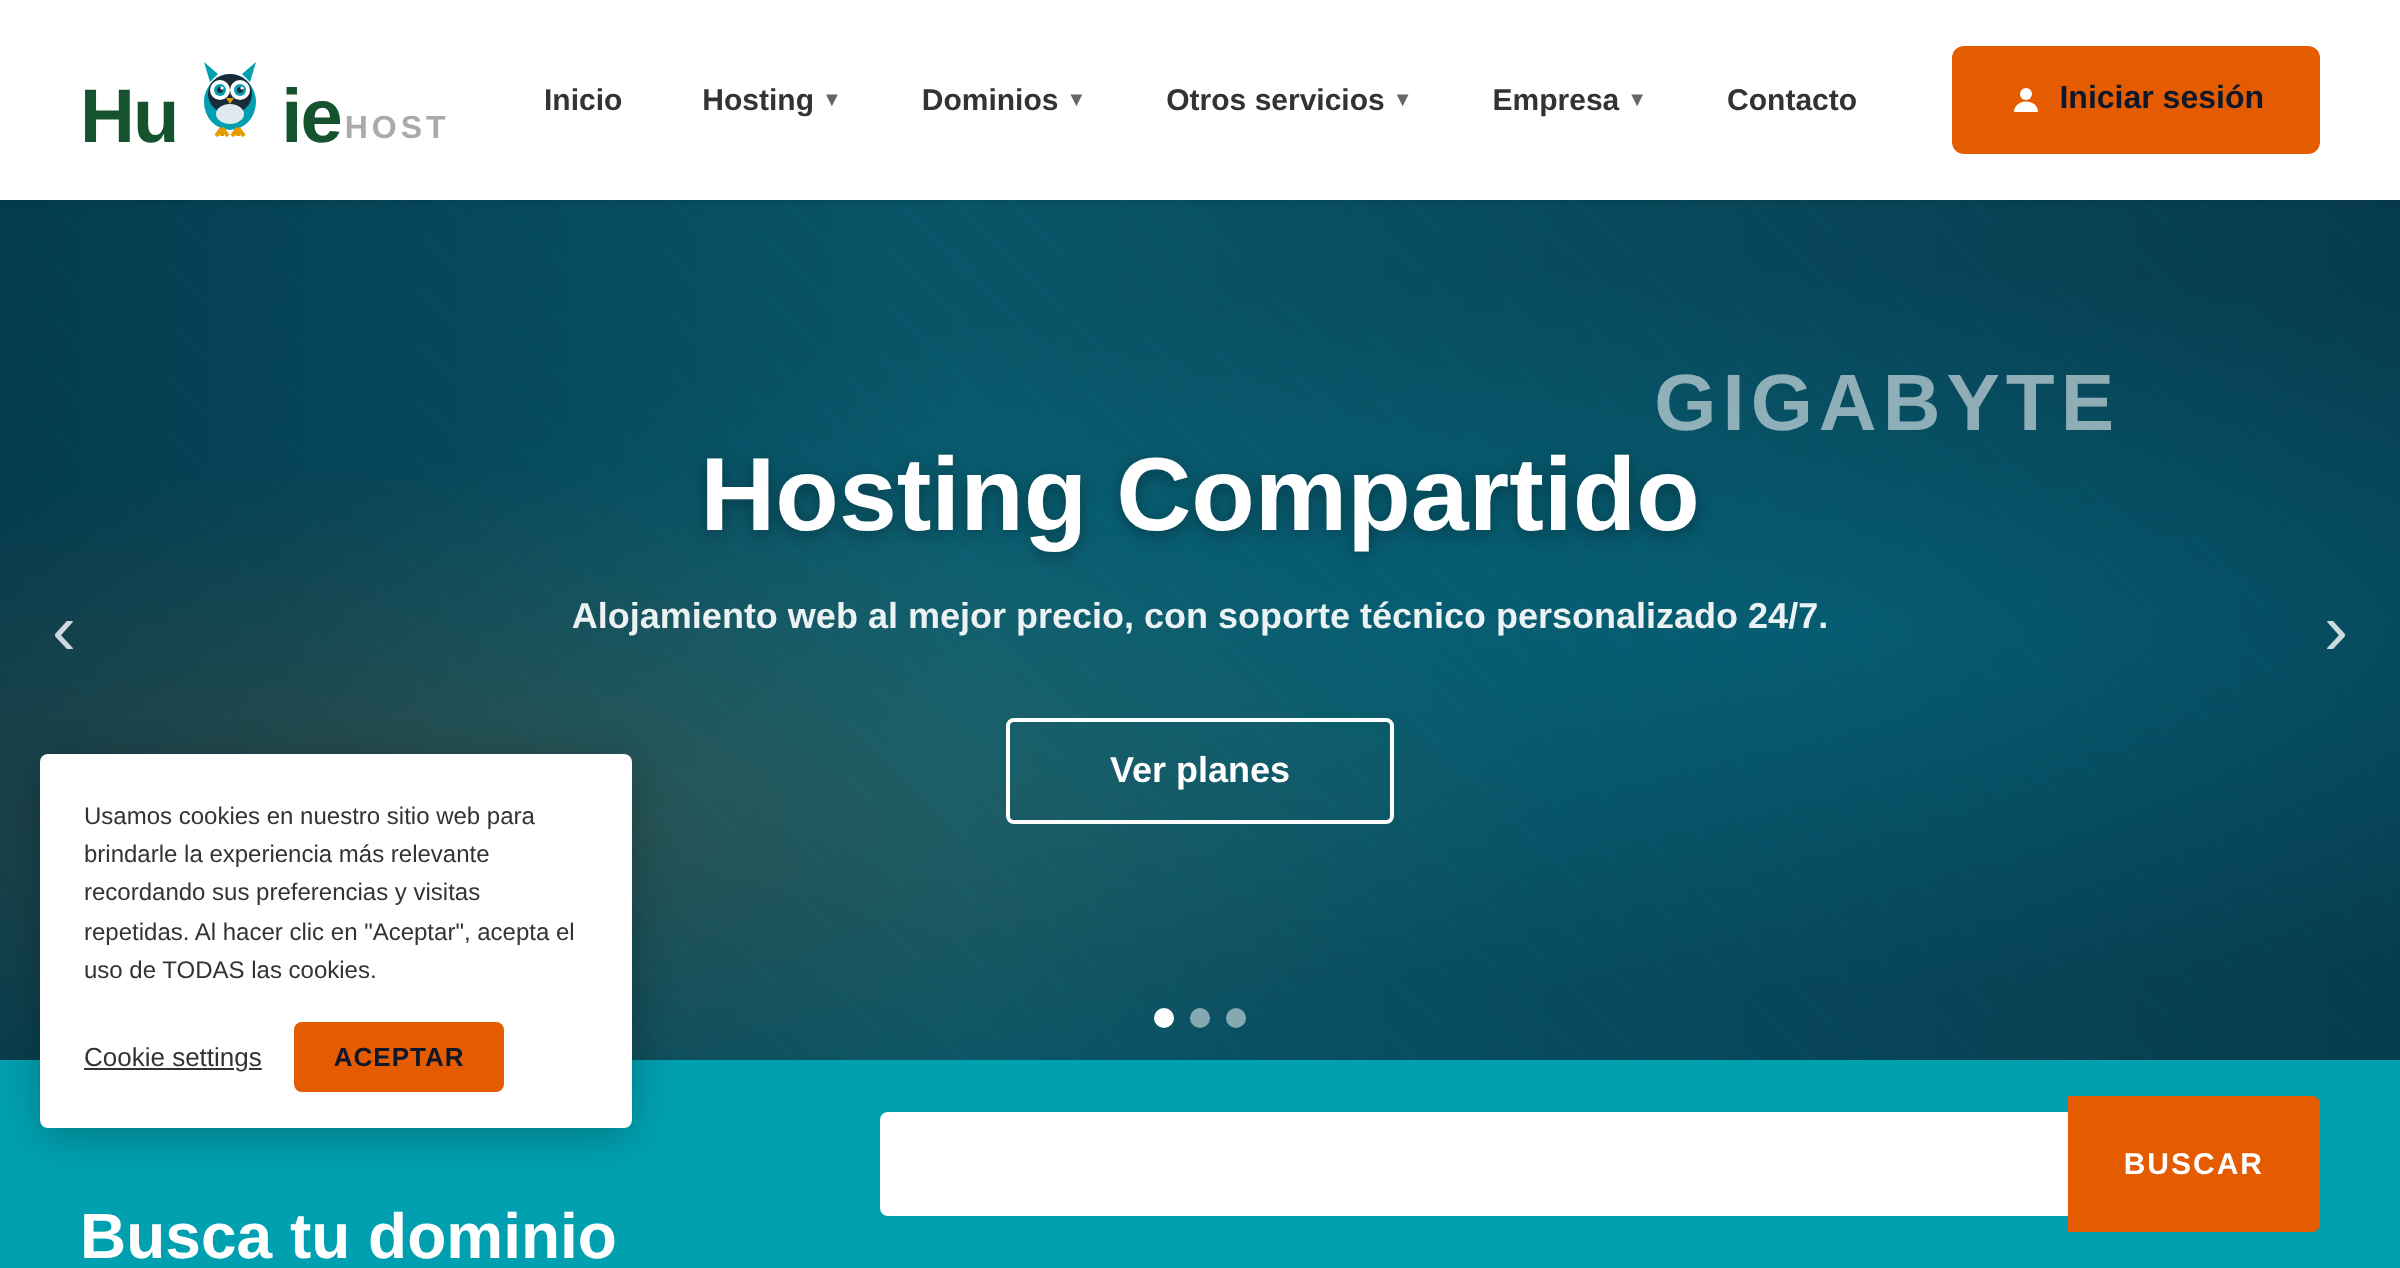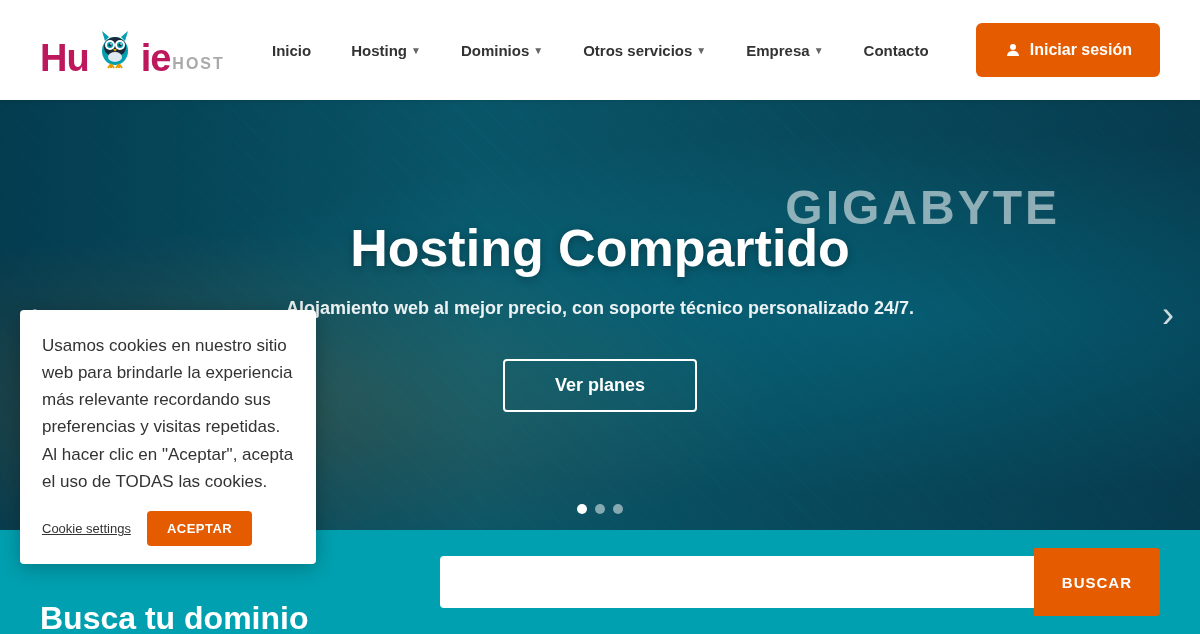--- a/index.html
+++ b/index.html
@@ -18,21 +18,21 @@
       z-index: 100;
     }
     .logo-wrap {
       display: flex;
       align-items: center;
       gap: 0;
     }
     .logo-text-hubbie {
       font-size: 38px;
       font-weight: 900;
-      color: #be185d;
+      color: #14532d;
       letter-spacing: -1px;
       line-height: 1;
     }
     .logo-owl {
       width: 48px;
       height: 48px;
       margin: 0 2px;
       display: inline-block;
     }
     .logo-host {
@@ -57,21 +57,21 @@
       display: flex;
       align-items: center;
       gap: 4px;
     }
     .chevron {
       font-size: 10px;
       color: #666;
     }
     .btn-login {
       background: #e55b00;
-      color: #ffffff;
+      color: #0f172a;
       border: none;
       padding: 18px 28px;
       font-size: 16px;
       font-weight: 700;
       border-radius: 6px;
       cursor: pointer;
       display: flex;
       align-items: center;
       gap: 8px;
     }
@@ -235,57 +235,57 @@
       bottom: 70px;
       left: 20px;
       width: 296px;
       background: #fff;
       border-radius: 4px;
       padding: 22px 22px 18px;
       box-shadow: 0 4px 20px rgba(0,0,0,0.25);
       z-index: 200;
     }
     .cookie-text {
-      font-size: 17px;
+      font-size: 12px;
       color: #333;
       line-height: 1.6;
       margin-bottom: 16px;
     }
     .cookie-actions {
       display: flex;
       align-items: center;
       gap: 16px;
     }
     .btn-cookie-settings {
       background: none;
       border: none;
       color: #333;
       font-size: 13px;
       text-decoration: underline;
       cursor: pointer;
       padding: 0;
     }
     .btn-accept {
       background: #e55b00;
-      color: #ffffff;
+      color: #0f172a;
       border: none;
       padding: 10px 20px;
       font-size: 13px;
       font-weight: 700;
       letter-spacing: 0.5px;
       border-radius: 4px;
       cursor: pointer;
     }
 
     
     .hero-gigabyte {
       position: absolute;
       top: 80px;
       right: 140px;
-      font-size: 48px;
+      font-size: 40px;
       font-weight: 900;
       color: rgba(255,255,255,0.55);
       letter-spacing: 3px;
       z-index: 1;
       pointer-events: none;
     }
   </style>
 </head>
 <body>
 

